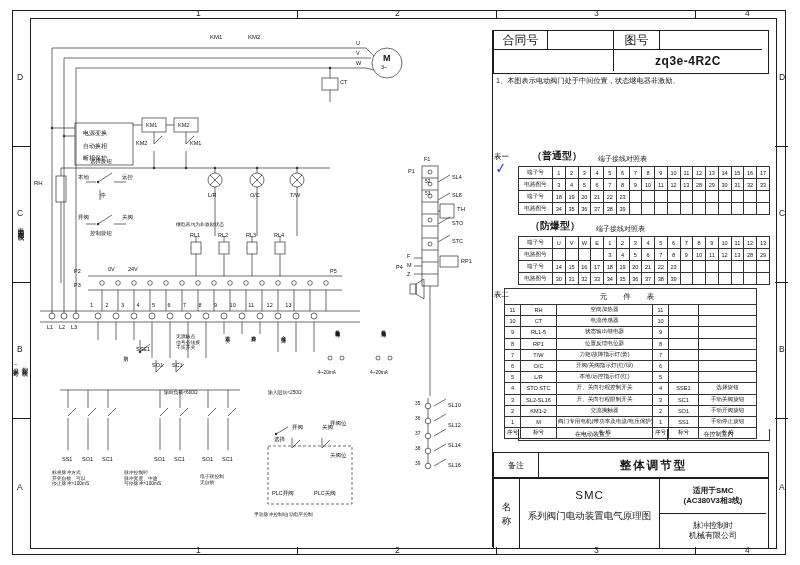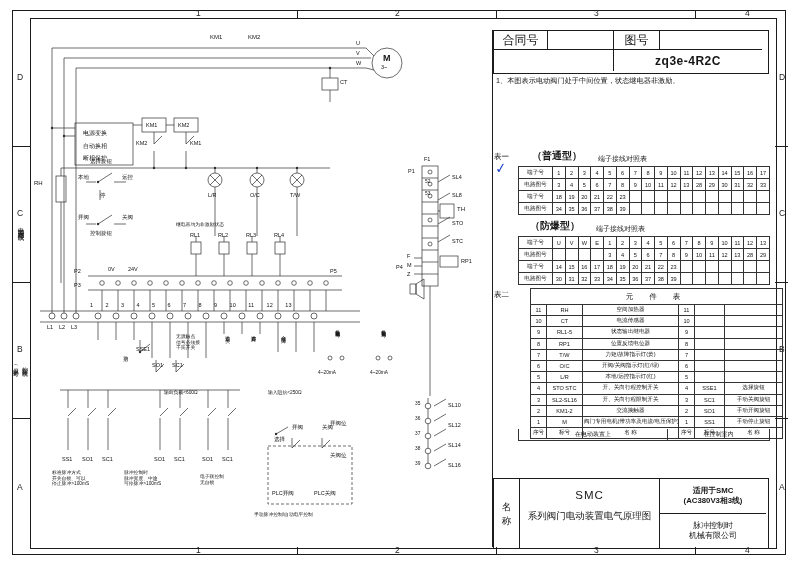--- a/index.html
+++ b/index.html
@@ -21,21 +21,21 @@
   .titlebox{position:absolute;left:1px;top:12px;width:274px;height:42px;border:1px solid #1c1c1c;display:grid;grid-template-columns:54px 66px 46px 102px;grid-template-rows:19px 21px}
   .titlebox>div{display:flex;align-items:center;justify-content:center;font-size:12px}
   .bdr{border-right:.7px solid #1c1c1c}.bdb{border-bottom:.7px solid #1c1c1c}
   .dwgno{font-size:12px !important;font-weight:bold;letter-spacing:.5px}
   .notes{position:absolute;left:4px;top:58px;width:274px;font-size:7.2px;line-height:10.5px}
   .notes .nt{font-size:7.6px}
   .hspan{position:absolute;white-space:nowrap}
   .check{position:absolute;left:3px;top:142px;color:#2547c9;font-size:14px;transform:rotate(-8deg);font-weight:bold}
   table.tt{position:absolute;left:26px;width:252px;border-collapse:collapse;table-layout:fixed}
   table.tt td{border:.5px solid #333;height:11px;padding:0;text-align:center;font-size:5.6px;overflow:hidden}
-  table.comp{position:absolute;left:38px;top:270px;width:252px;border-collapse:collapse;table-layout:fixed}
+  table.comp{position:absolute;left:12px;top:270px;width:252px;border-collapse:collapse;table-layout:fixed}
   table.comp th{border:.6px solid #333;height:13px;font-size:7.5px;letter-spacing:7px;font-weight:normal}
   table.comp td{border:.5px solid #333;height:10.2px;padding:0 1px;text-align:center;font-size:5.6px;overflow:hidden;white-space:nowrap}
   .locrow{position:absolute;left:26px;top:411px;width:252px;height:12px;display:flex;border:.6px solid #333;border-top:none;box-sizing:border-box}
   .locrow>div{display:flex;align-items:center;justify-content:center;font-size:6px}
   .remarks{position:absolute;left:1px;top:434px;width:274px;height:24px;border:1px solid #1c1c1c;display:flex}
   .remarks .rl{width:44px;border-right:.7px solid #1c1c1c;display:flex;align-items:center;justify-content:center;font-size:8px}
   .remarks .rv{flex:1;display:flex;align-items:center;justify-content:center;font-size:11.5px;font-weight:bold;letter-spacing:2px}
   .nameblock{position:absolute;left:1px;top:460px;width:274px;height:69px;border:1px solid #1c1c1c;display:grid;grid-template-columns:26px 140px 106px}
   .nb-l{border-right:.7px solid #1c1c1c;display:flex;align-items:center;justify-content:center;font-size:9.5px;line-height:14px;white-space:pre-line;text-align:center}
   .nb-c{border-right:.7px solid #1c1c1c;text-align:center;padding-top:10px}
@@ -613,20 +613,24 @@
             <td>标号</td>
             <td>名  称</td>
           </tr>
         </tbody>
     </table>
     <div class="locrow">
       <div style="width:148px;border-right:.6px solid #333">在电动装置上</div>
       <div style="flex:1">在控制室内</div>
     </div>
 
+    <div class="remarks">
+      <div class="rl">备注</div>
+      <div class="rv">整体调节型</div>
+    </div>
 
     <div class="nameblock">
       <div class="nb-l">名
 称</div>
       <div class="nb-c">
         <div class="l1">SMC</div>
         <div class="l2">系列阀门电动装置电气原理图</div>
       </div>
       <div class="nb-r">
         <div>

